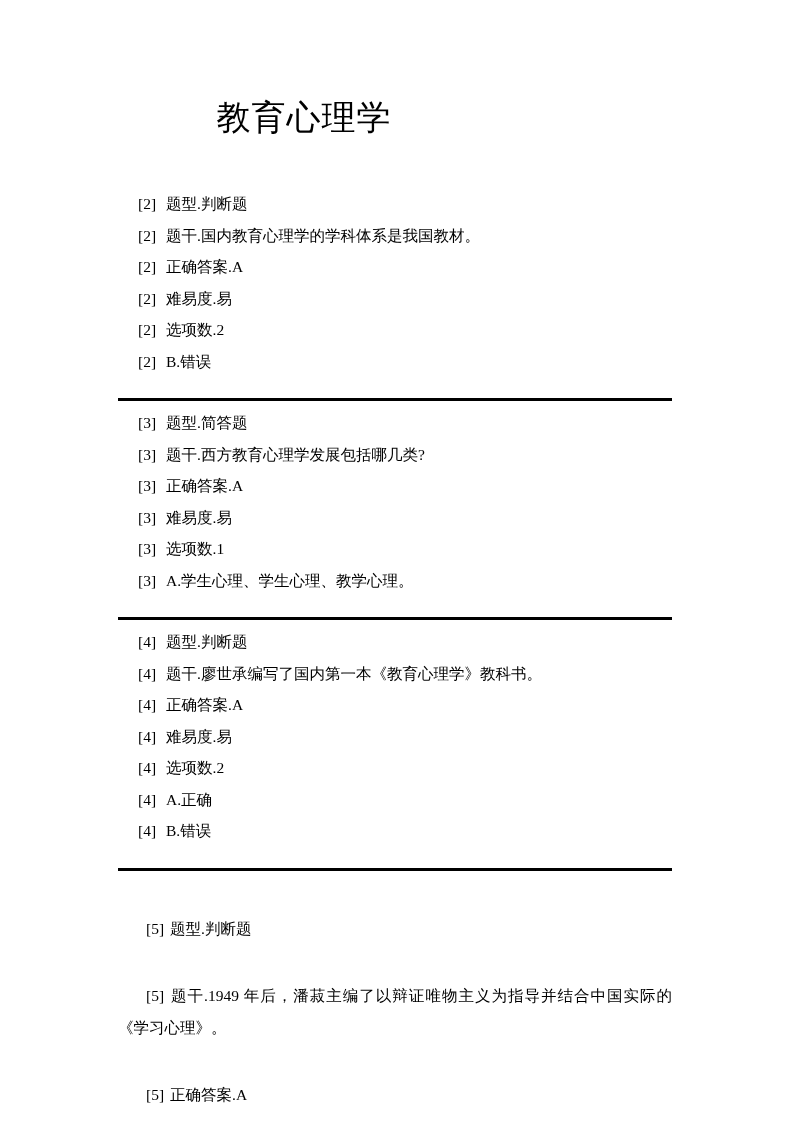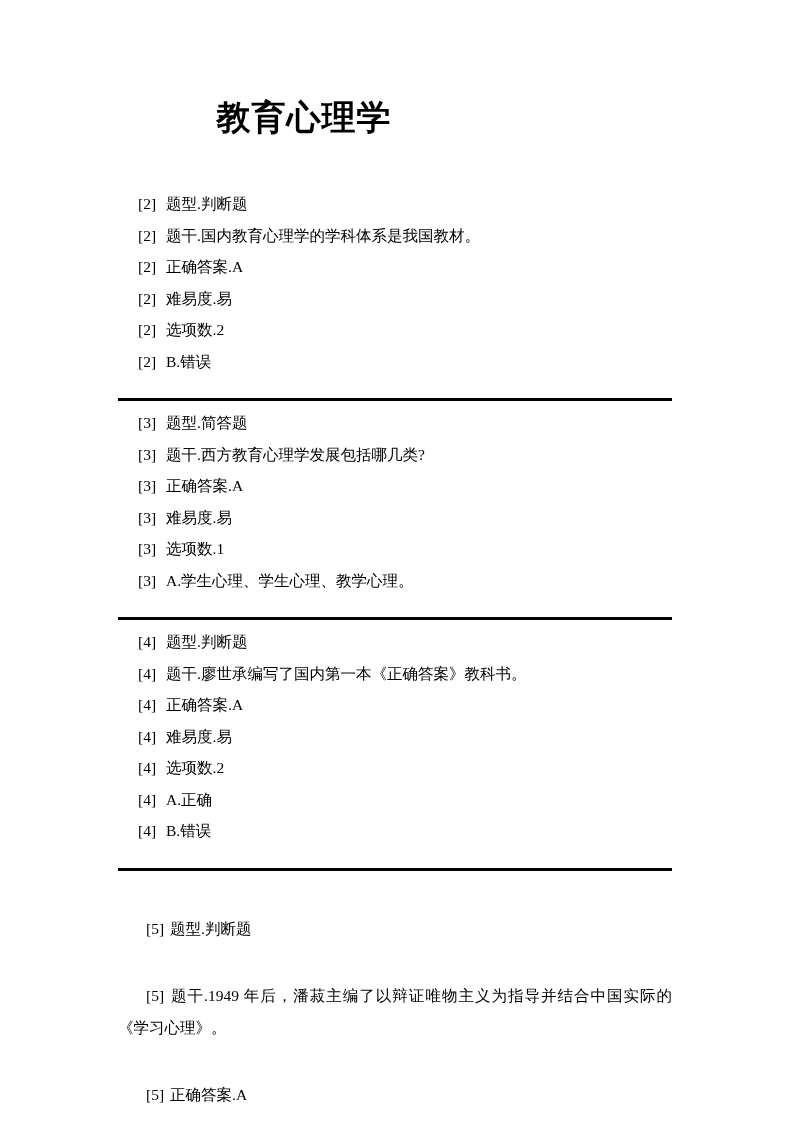--- a/index.html
+++ b/index.html
@@ -30,21 +30,21 @@
     position: absolute;
     left: 0;
     top: 98px;
     width: 793px;
     text-align: center;
     padding-right: 185px;  
     box-sizing: border-box;
     font-family: "Liberation Serif", "DejaVu Serif", serif;
     font-size: 34px;
     line-height: 40px;
-    font-weight: 700;
+    font-weight: 400;
     letter-spacing: 1px;
     white-space: nowrap;
   }
 
   
   .body-area {
     position: absolute;
     left: 118px;
     top: 188px;
     width: 554px;
@@ -121,21 +121,21 @@
         <div class="qline"><span class="tag">[3]</span><span class="txt">正确答案.A</span></div>
         <div class="qline"><span class="tag">[3]</span><span class="txt">难易度.易</span></div>
         <div class="qline"><span class="tag">[3]</span><span class="txt">选项数.1</span></div>
         <div class="qline"><span class="tag">[3]</span><span class="txt">A.学生心理、学生心理、教学心理。</span></div>
       </div>
       <div class="block-gap-before"></div>
       <div class="divider"></div>
       <div class="block-gap-after"></div>
       <div class="qblock">
         <div class="qline"><span class="tag">[4]</span><span class="txt">题型.判断题</span></div>
-        <div class="qline"><span class="tag">[4]</span><span class="txt">题干.廖世承编写了国内第一本《正确答案》教科书。</span></div>
+        <div class="qline"><span class="tag">[4]</span><span class="txt">题干.廖世承编写了国内第一本《教育心理学》教科书。</span></div>
         <div class="qline"><span class="tag">[4]</span><span class="txt">正确答案.A</span></div>
         <div class="qline"><span class="tag">[4]</span><span class="txt">难易度.易</span></div>
         <div class="qline"><span class="tag">[4]</span><span class="txt">选项数.2</span></div>
         <div class="qline"><span class="tag">[4]</span><span class="txt">A.正确</span></div>
         <div class="qline"><span class="tag">[4]</span><span class="txt">B.错误</span></div>
       </div>
       <div class="block-gap-before"></div>
       <div class="divider"></div>
       <div class="block-gap-after"></div>
       <div class="qblock indented">

